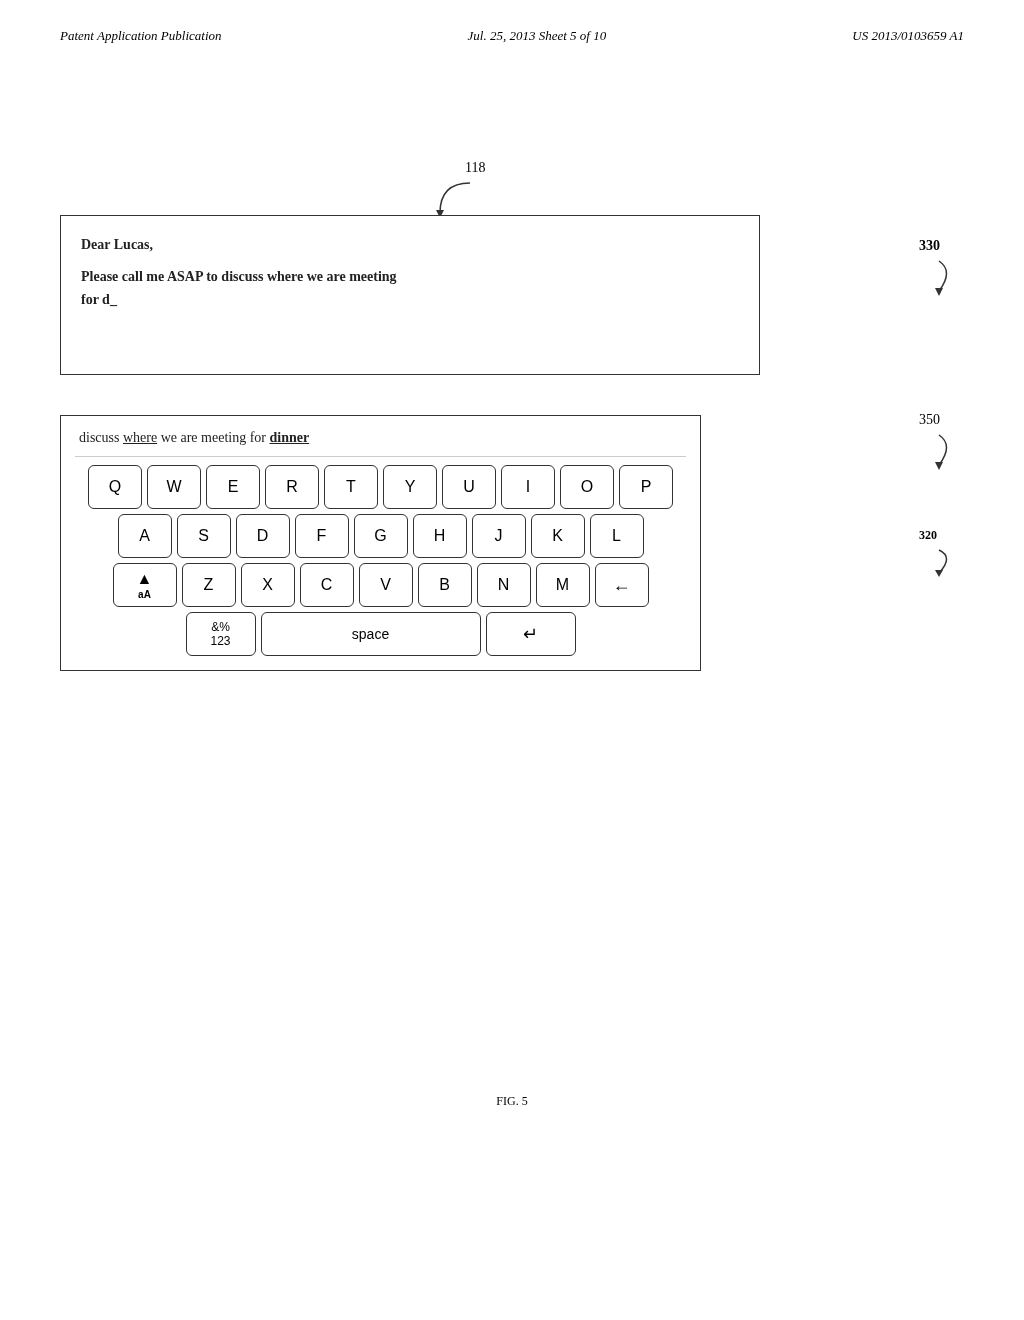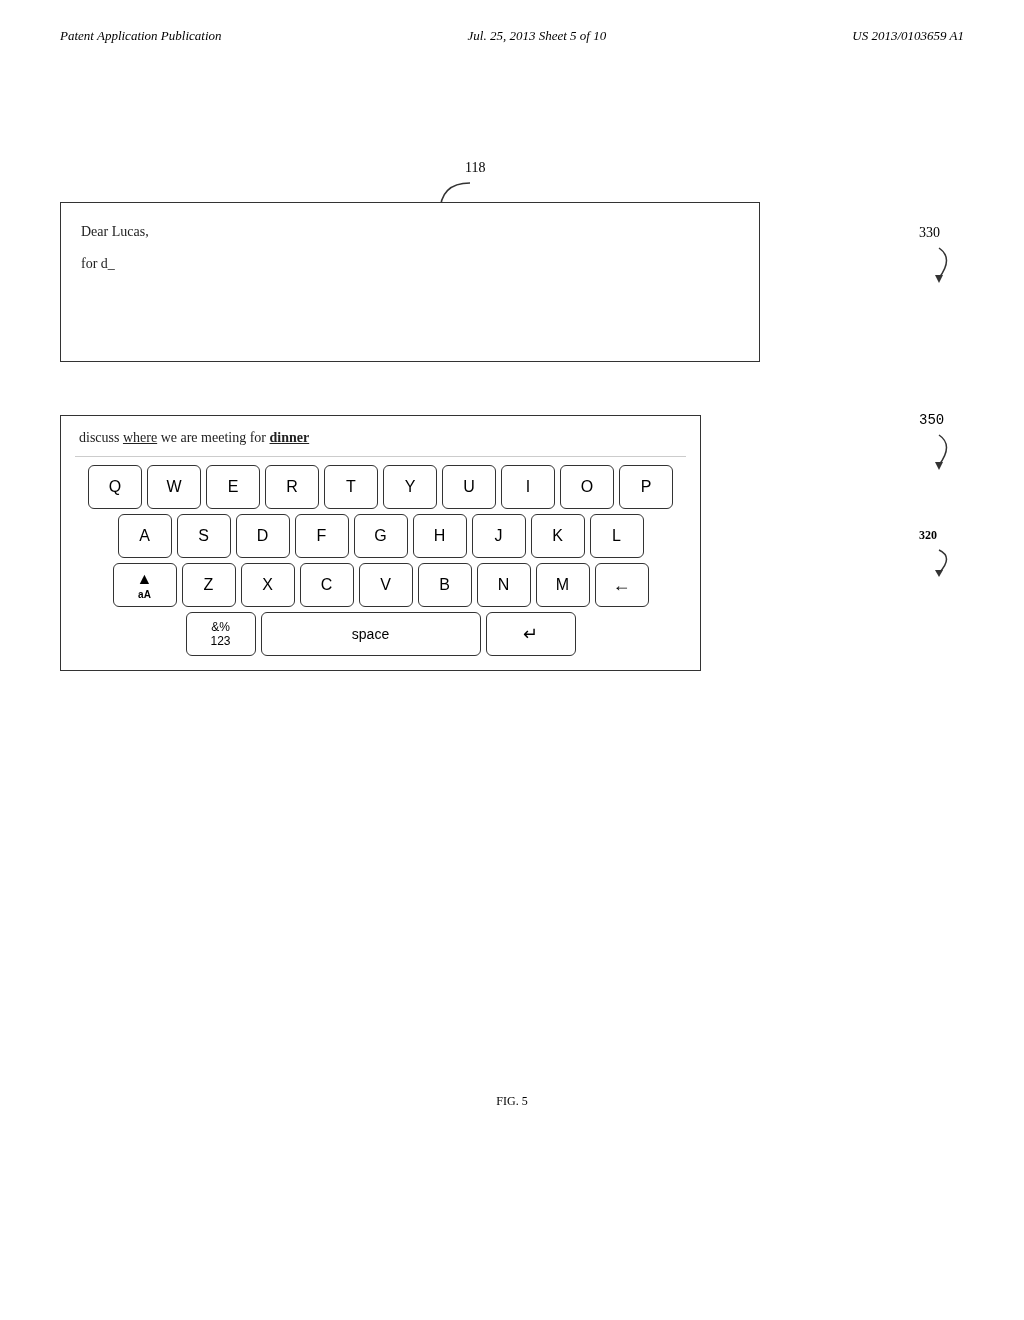--- a/index.html
+++ b/index.html
@@ -36,23 +36,24 @@
     .main-content {
       position: absolute;
       top: 160px;
       left: 60px;
       right: 60px;
     }
 
     
     .message-box-container {
       position: absolute;
-      top: 42px;
+      top: 55px;
       left: 0;
       right: 60px;
+      font-weight: bold;
     }
     .message-box {
       border: 1.5px solid #333;
       padding: 18px 20px 60px 20px;
       background: #fff;
       min-height: 160px;
       width: 700px;
     }
     .message-text {
       font-size: 14px;
@@ -172,20 +173,21 @@
     <svg width="60" height="40">
       <path d="M 40,5 Q 10,5 10,35" stroke="#333" stroke-width="1.5" fill="none"></path>
       <polygon points="6,32 14,32 10,40" fill="#333"></polygon>
     </svg>
   </div>
 
   <div class="message-box-container">
     <div class="message-box">
       <div class="message-text">
         <div style="margin-bottom:10px;">Dear Lucas,</div>
+        <div>Please call me ASAP to discuss where we are meeting</div>
         <div>for d_</div>
       </div>
     </div>
 
     <div style="position:absolute; right:-55px; top:10px;margin-top:11px;">
       <span style="font-size:14px;">330</span>
       <svg width="40" height="40" style="display:block; margin-top:2px;">
         <path d="M 20,5 Q 35,15 20,35" stroke="#333" stroke-width="1.5" fill="none"></path>
         <polygon points="16,32 24,32 20,40" fill="#333"></polygon>
       </svg>
@@ -243,21 +245,21 @@
 
         <div class="key-row">
           <div class="key key-symbols" style="font-size:12px; line-height:1.2; text-align:center;">&amp;%<br>123</div>
           <div class="key key-space" style="font-size:14px;">space</div>
           <div class="key key-return" style="font-size:18px;">↵</div>
         </div>
       </div>
     </div>
 
     <div style="position:absolute; right:-55px; top:-5px;">
-      <span style="font-size:14px;font-family:Liberation Mono, monospace;">350</span>
+      <span style="font-size:14px;">350</span>
       <svg width="40" height="40" style="display:block; margin-top:2px;">
         <path d="M 20,5 Q 35,15 20,35" stroke="#333" stroke-width="1.5" fill="none"></path>
         <polygon points="16,32 24,32 20,40" fill="#333"></polygon>
       </svg>
     </div>
 
     <div style="position:absolute; right:-55px; top:110px;">
       <span style="font-size:12px;font-weight:bold;">320</span>
       <svg width="40" height="35" style="display:block; margin-top:2px;">
         <path d="M 20,5 Q 35,12 20,28" stroke="#333" stroke-width="1.5" fill="none"></path>

